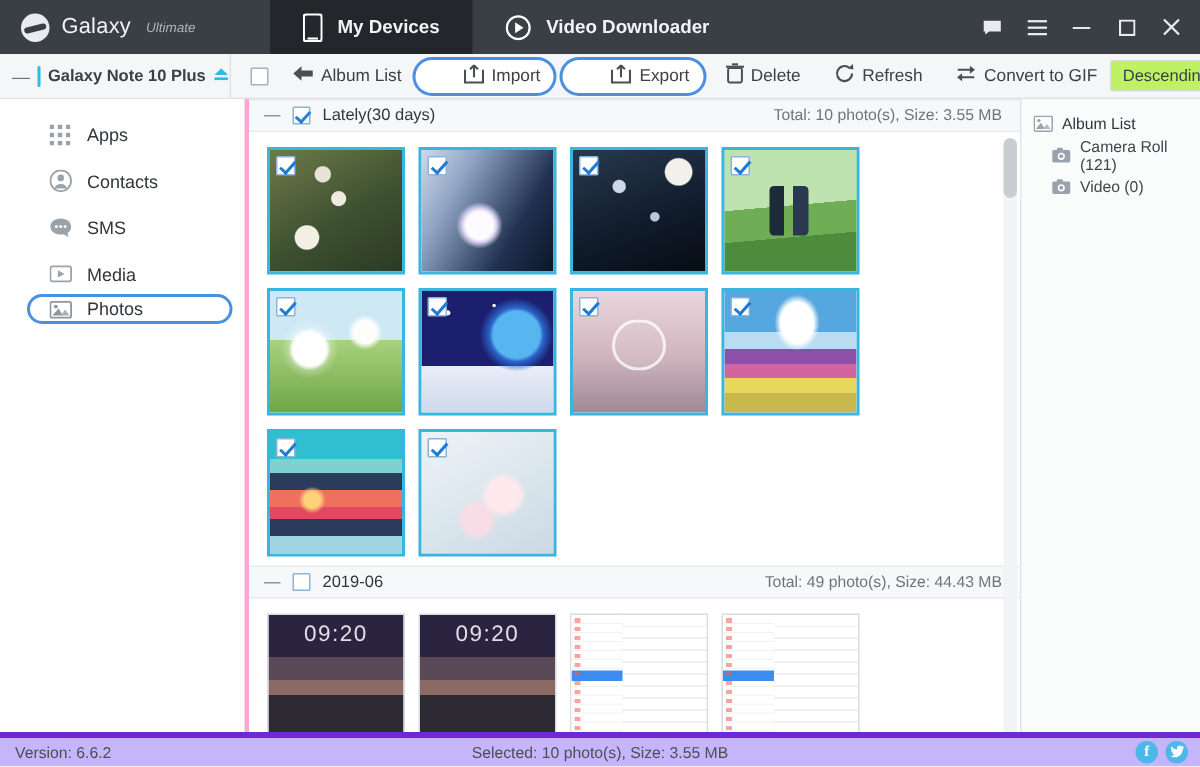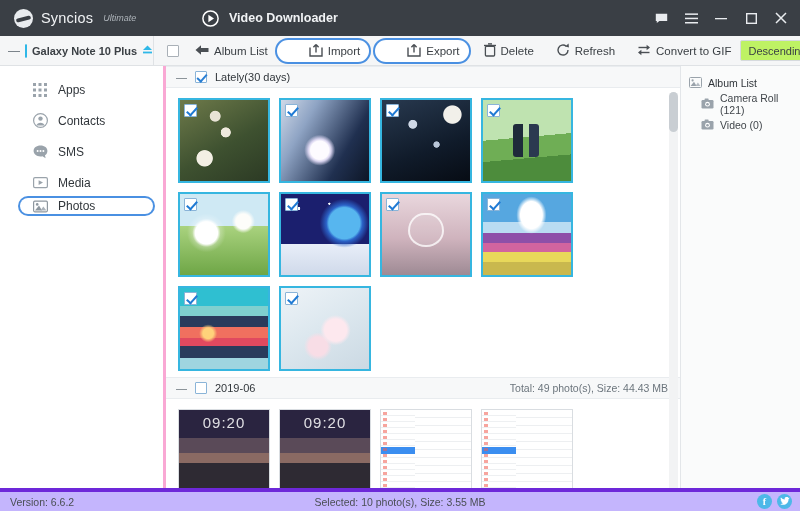--- a/index.html
+++ b/index.html
@@ -256,26 +256,35 @@
 </style>
 </head>
 <body>
 
 <div id="app">
 
   <div class="topbar">
 
     <div class="brand">
       <div class="brand-logo"></div>
-      <span class="brand-name">Syncios</span>
+      <span class="brand-name">Galaxy</span>
       <span class="brand-sub">Ultimate</span>
     </div>
 
     <div class="nav-tabs">
 
+      <div class="tab active">
+        <span class="tab-ico">
+          <svg width="13" height="19" viewBox="0 0 13 19">
+              <rect x="0.5" y="0.5" width="12" height="18" rx="1.8" fill="none" stroke="#fff" stroke-width="1.6"></rect>
+              <rect x="3" y="16" width="7" height="1.4" fill="#fff"></rect>
+            </svg>
+        </span>
+        <span>My Devices</span>
+      </div>
 
       <div class="tab">
         <span class="tab-ico">
           <svg width="17" height="17" viewBox="0 0 17 17">
               <circle cx="8.5" cy="8.5" r="7.6" fill="none" stroke="#fff" stroke-width="1.5"></circle>
               <polygon points="6.4,4.8 12,8.5 6.4,12.2" fill="#fff"></polygon>
             </svg>
         </span>
         <span>Video Downloader</span>
       </div>
@@ -486,20 +495,21 @@
         <span>Photos</span>
       </div>
     </div>
 
     <div class="main">
 
       <div class="grp-head">
         <span class="grp-dash">—</span>
         <span class="cbx on"></span>
         <span class="grp-title">Lately(30 days)</span>
+        <span class="grp-meta">Total: 10 photo(s), Size: 3.55 MB</span>
       </div>
 
       <div class="grid">
         <div class="cell">
             <div class="thumb selected">
               <div class="art a-plum"></div>
               <span class="tickbox on"></span>
             </div>
           </div>
         <div class="cell">

